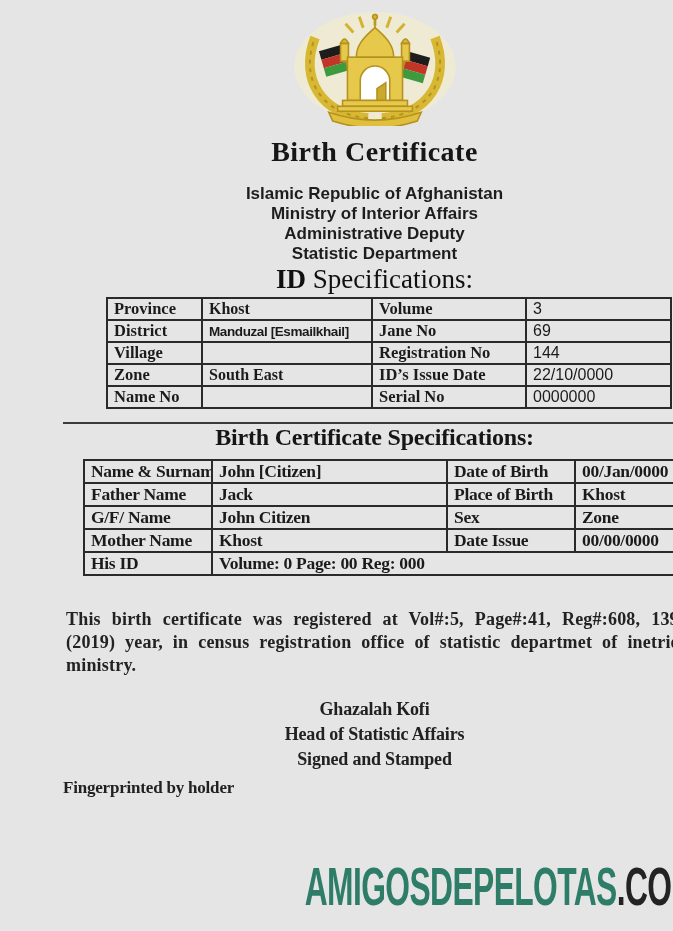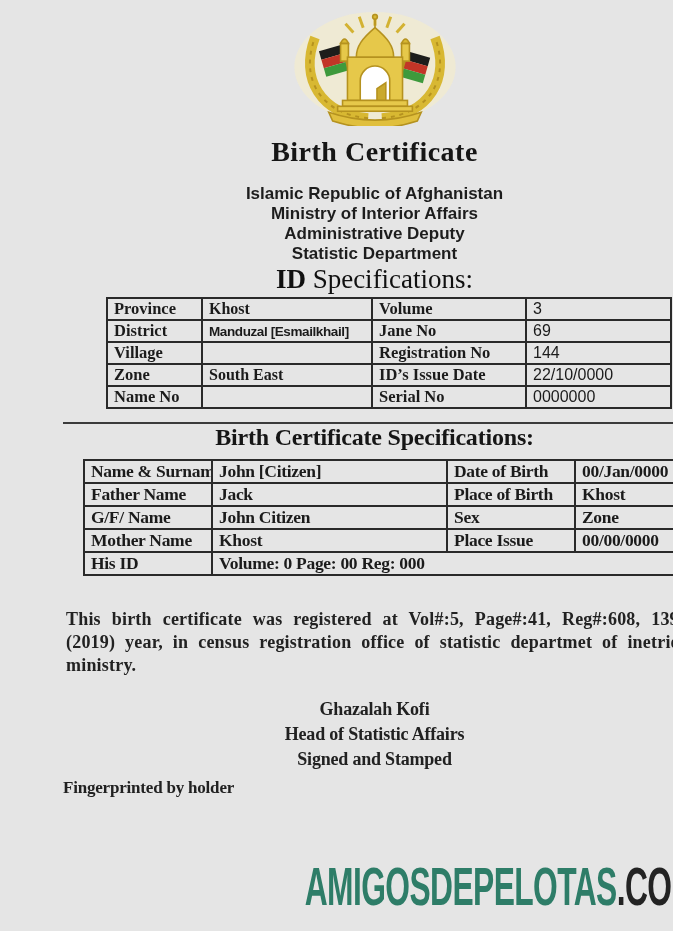--- a/index.html
+++ b/index.html
@@ -182,21 +182,21 @@
       </tr>
       <tr>
         <td>G/F/ Name</td>
         <td>John Citizen</td>
         <td>Sex</td>
         <td>Zone</td>
       </tr>
       <tr>
         <td>Mother Name</td>
         <td>Khost</td>
-        <td>Place Issue</td>
+        <td>Date Issue</td>
         <td>00/00/0000</td>
       </tr>
       <tr>
         <td>His ID</td>
         <td colspan="3">Volume: 0 Page: 00 Reg: 000</td>
       </tr>
     </tbody>
   </table>
 
   <p class="note">This birth certificate was registered at Vol#:5, Page#:41, Reg#:608, 1398 (2019) year, in census registration office of statistic departmet of inetrior ministry.</p>

